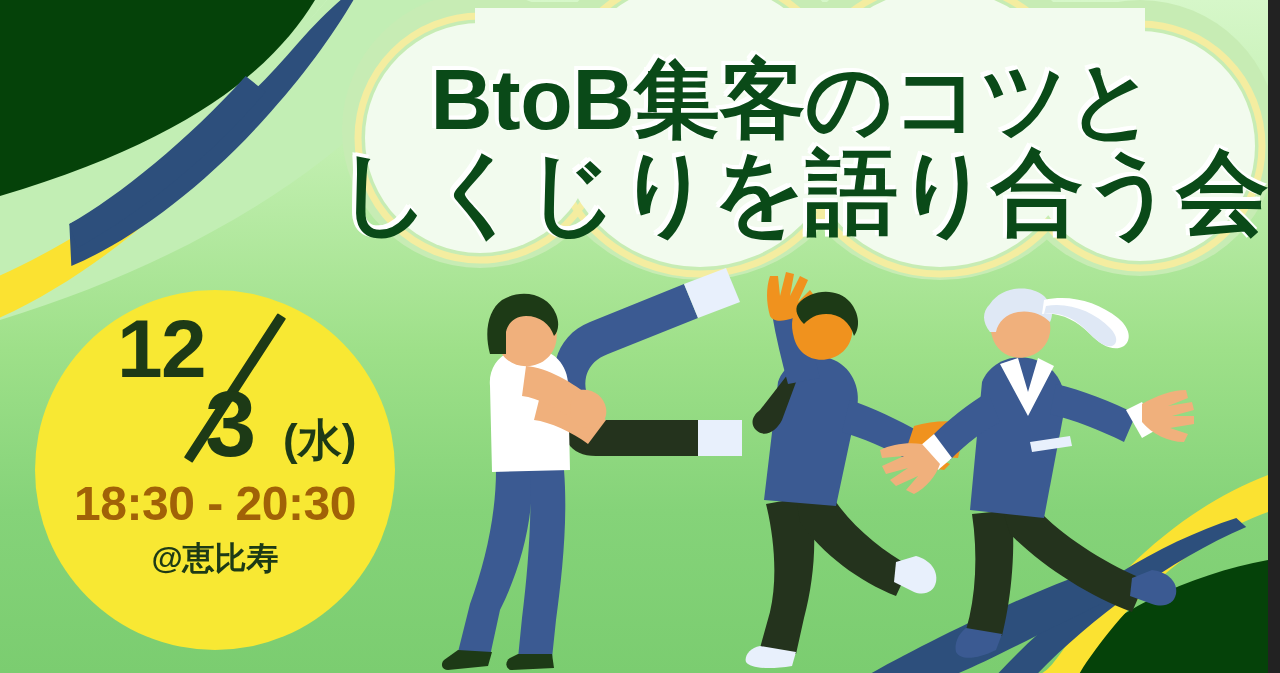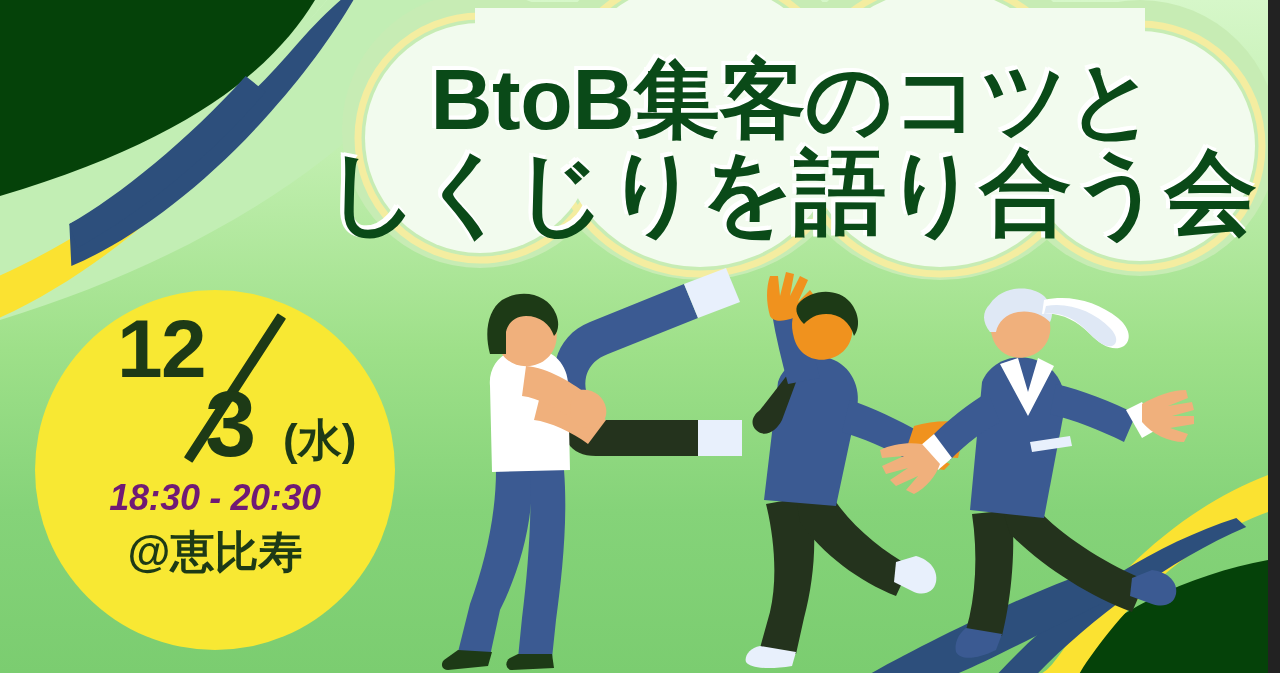--- a/index.html
+++ b/index.html
@@ -50,20 +50,21 @@
     white-space:nowrap;
   }
   .title-line.l1{
     font-size:86px;
     margin-bottom:4px;
     padding-left:10px;
   }
   .title-line.l2{
     font-size:92px;
     padding-left:6px;
+    text-align:right;
   }
 
   
   .badge{
     position:absolute;
     left:35px; top:290px;
     width:360px; height:360px;
     border-radius:50%;
     background:#f8e833;
     z-index:5;
@@ -112,30 +113,29 @@
   }
   .d-dow{
     position:absolute;
     left:218px; top:112px;
     font-size:44px;
     font-weight:700;
     color:#1d3a16;
     line-height:1;
   }
   .d-time{
-    font-size:36px;
-    font-weight:700;
-    color:#701a75;
+    font-size:48px;
+    font-weight:700;
+    color:#a16207;
     line-height:1;
     letter-spacing:-0.01em;
     margin-top:-6px;
-    font-style:italic;
   }
   .d-place{
-    font-size:44px;
+    font-size:32px;
     font-weight:700;
     color:#1d3a16;
     line-height:1;
     margin-top:14px;
   }
 
   
   .illo{
     position:absolute;
     left:430px; top:270px;

